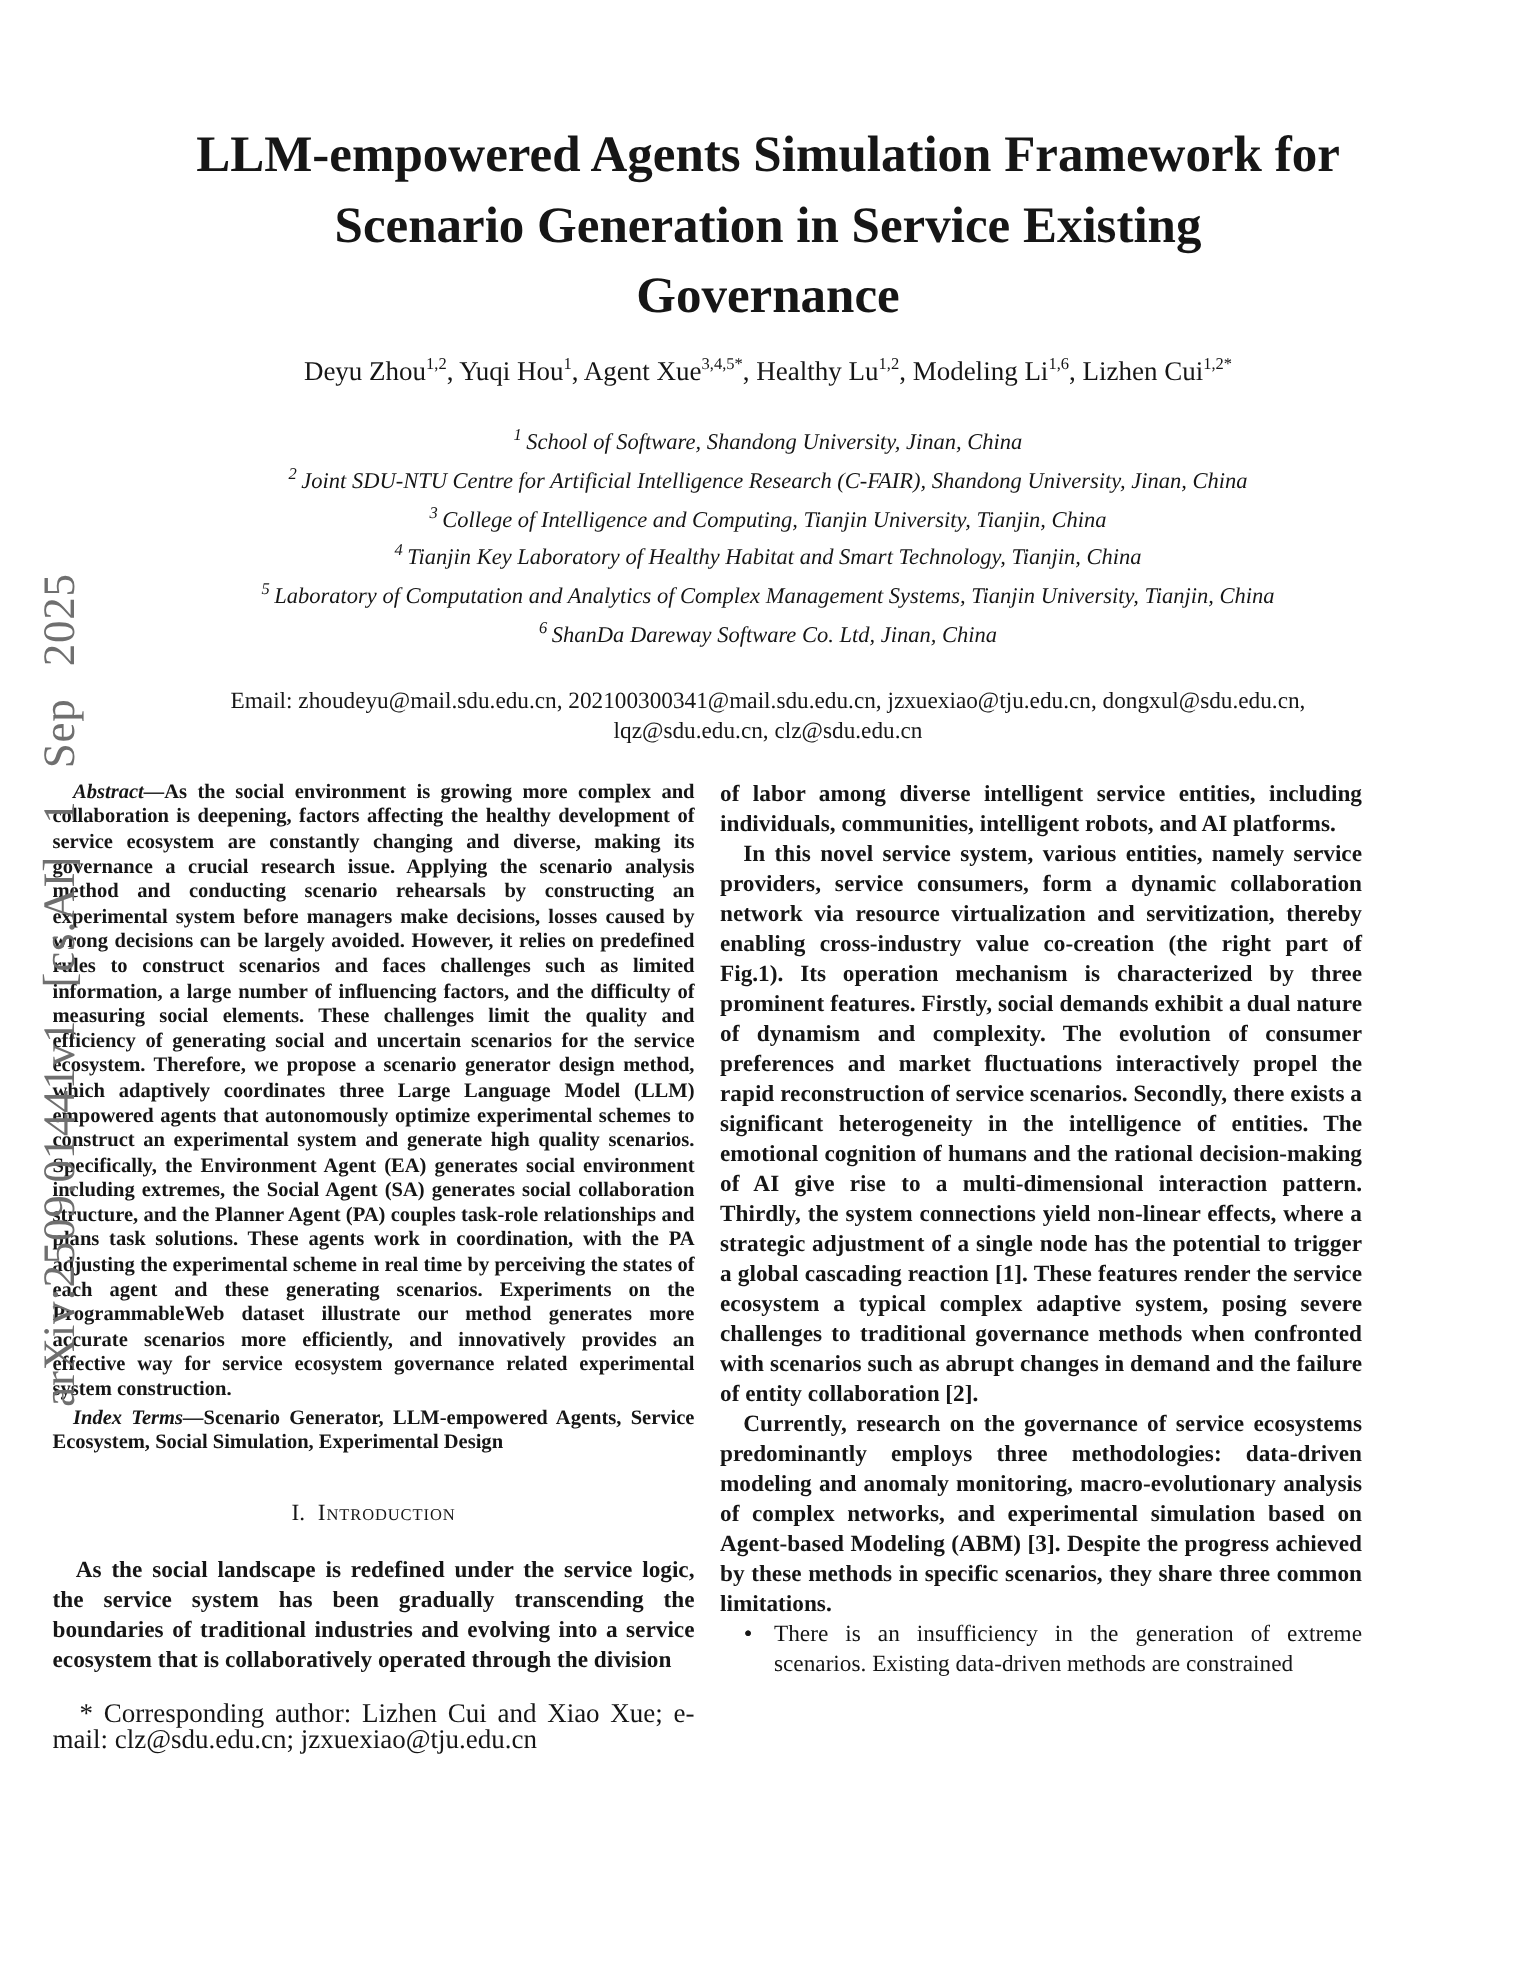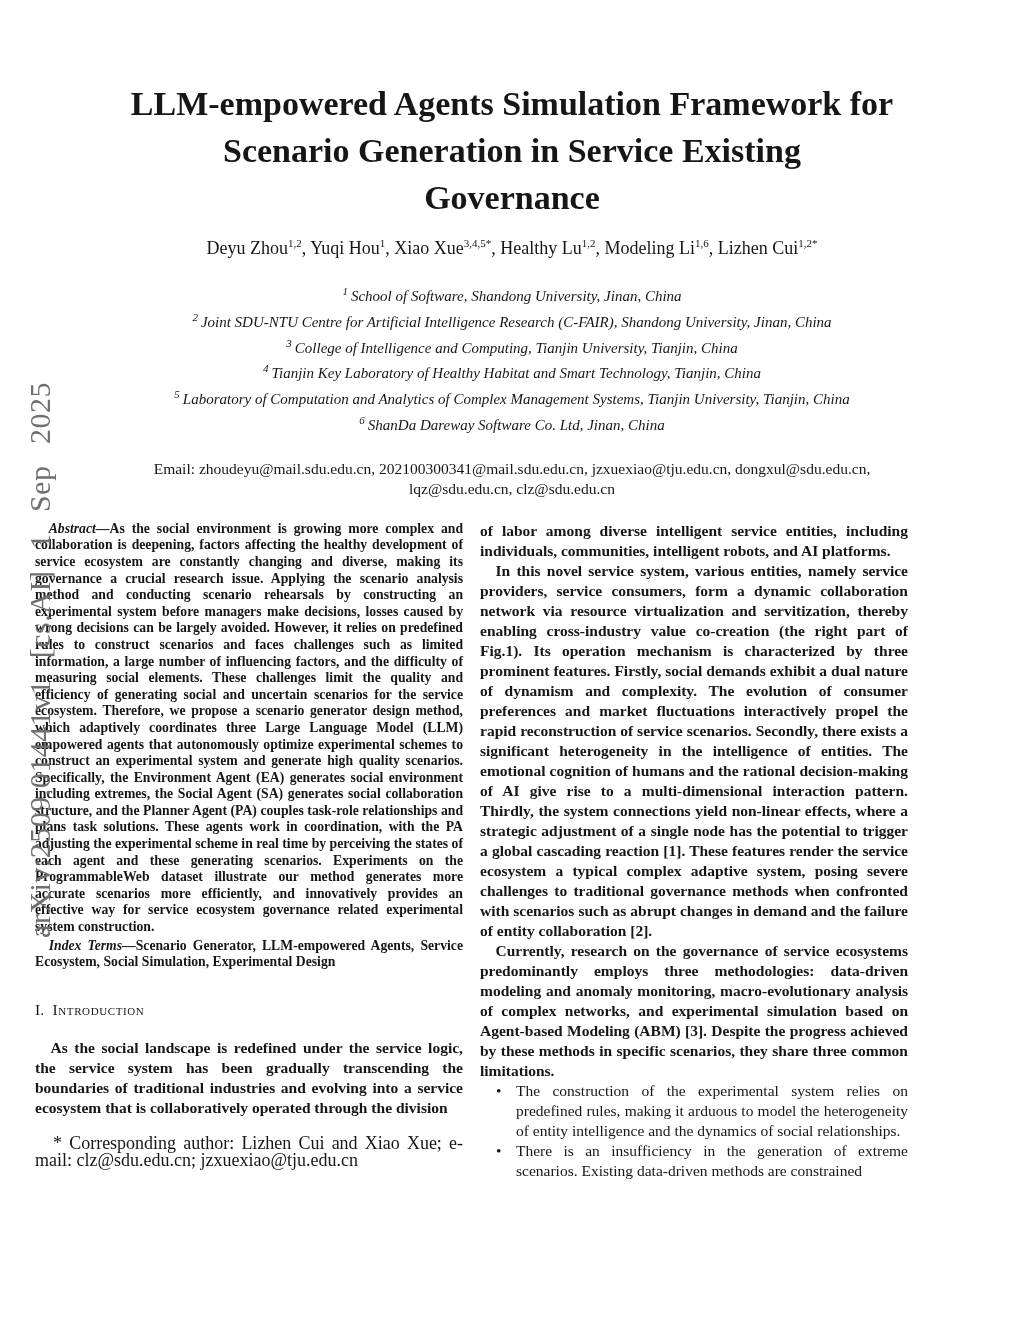--- a/index.html
+++ b/index.html
@@ -61,21 +61,21 @@
     font-size: 13.7px;
     line-height: 16.6px;
     font-weight: bold;
     text-align: justify;
     text-indent: 1em;
     margin: 0;
   }
   .index-terms-para { margin-top: 2px; }
   .abstract-label, .index-label { font-style: italic; font-weight: bold; }
   .section-heading {
-    text-align: left;
+    text-align: center;
     font-size: 15.5px;
     margin-top: 30px;
     margin-bottom: 19px;
     font-weight: normal;
   }
   .section-number { margin-right: 0.55em; }
   .section-title { font-variant: small-caps; letter-spacing: 0.6px; }
   .body-para {
     font-size: 15.5px;
     line-height: 20px;
@@ -108,21 +108,21 @@
 </head>
 <body>
 
 <div class="page">
 
   <div class="watermark">arXiv:2509.01441v1 [cs.AI] 1 Sep 2025</div>
 
   <div class="header">
     <h1 class="title"><span>LLM-empowered Agents Simulation Framework for</span><br><span>Scenario Generation in Service Existing</span><br><span>Governance</span></h1>
 
-    <div class="authors"><span>Deyu Zhou</span><sup>1,2</sup><span>, </span><span>Yuqi Hou</span><sup>1</sup><span>, </span><span>Xiao Xue</span><sup>3,4,5*</sup><span>, </span><span>Healthy Lu</span><sup>1,2</sup><span>, </span><span>Modeling Li</span><sup>1,6</sup><span>, </span><span>Lizhen Cui</span><sup>1,2*</sup></div>
+    <div class="authors"><span>Deyu Zhou</span><sup>1,2</sup><span>, </span><span>Yuqi Hou</span><sup>1</sup><span>, </span><span>Agent Xue</span><sup>3,4,5*</sup><span>, </span><span>Healthy Lu</span><sup>1,2</sup><span>, </span><span>Modeling Li</span><sup>1,6</sup><span>, </span><span>Lizhen Cui</span><sup>1,2*</sup></div>
 
     <div class="affiliations">
       <div class="affiliation"><sup>1</sup><span>School of Software, Shandong University, Jinan, China</span></div>
       <div class="affiliation"><sup>2</sup><span>Joint SDU-NTU Centre for Artificial Intelligence Research (C-FAIR), Shandong University, Jinan, China</span></div>
       <div class="affiliation"><sup>3</sup><span>College of Intelligence and Computing, Tianjin University, Tianjin, China</span></div>
       <div class="affiliation"><sup>4</sup><span>Tianjin Key Laboratory of Healthy Habitat and Smart Technology, Tianjin, China</span></div>
       <div class="affiliation"><sup>5</sup><span>Laboratory of Computation and Analytics of Complex Management Systems, Tianjin University, Tianjin, China</span></div>
       <div class="affiliation"><sup>6</sup><span>ShanDa Dareway Software Co. Ltd, Jinan, China</span></div>
     </div>
 
@@ -143,20 +143,20 @@
       <p class="body-para indent">As the social landscape is redefined under the service logic, the service system has been gradually transcending the boundaries of traditional industries and evolving into a service ecosystem that is collaboratively operated through the division</p>
 
       <div class="footnote">* Corresponding author: Lizhen Cui and Xiao Xue; e-mail: clz@sdu.edu.cn; jzxuexiao@tju.edu.cn</div>
     </div>
 
     <div class="col">
       <p class="body-para">of labor among diverse intelligent service entities, including individuals, communities, intelligent robots, and AI platforms.</p>
       <p class="body-para indent">In this novel service system, various entities, namely service providers, service consumers, form a dynamic collaboration network via resource virtualization and servitization, thereby enabling cross-industry value co-creation (the right part of Fig.1). Its operation mechanism is characterized by three prominent features. Firstly, social demands exhibit a dual nature of dynamism and complexity. The evolution of consumer preferences and market fluctuations interactively propel the rapid reconstruction of service scenarios. Secondly, there exists a significant heterogeneity in the intelligence of entities. The emotional cognition of humans and the rational decision-making of AI give rise to a multi-dimensional interaction pattern. Thirdly, the system connections yield non-linear effects, where a strategic adjustment of a single node has the potential to trigger a global cascading reaction [1]. These features render the service ecosystem a typical complex adaptive system, posing severe challenges to traditional governance methods when confronted with scenarios such as abrupt changes in demand and the failure of entity collaboration [2].</p>
       <p class="body-para indent">Currently, research on the governance of service ecosystems predominantly employs three methodologies: data-driven modeling and anomaly monitoring, macro-evolutionary analysis of complex networks, and experimental simulation based on Agent-based Modeling (ABM) [3]. Despite the progress achieved by these methods in specific scenarios, they share three common limitations.</p>
       <div class="bullet-list">
-        <div class="bullet-item"><span class="bullet-marker">•</span><span>The construction of the experimental system relies on predefined rules, making it arduous to model the heterogeneity of entity intelligence and the dynamics of social relationships.</span></div>
+        <div class="bullet-item"><span class="bullet-marker">•</span></div>
         <div class="bullet-item"><span class="bullet-marker">•</span><span>There is an insufficiency in the generation of extreme scenarios. Existing data-driven methods are constrained</span></div>
       </div>
     </div>
 
   </div>
 
 </div>
 
 </body></html>

